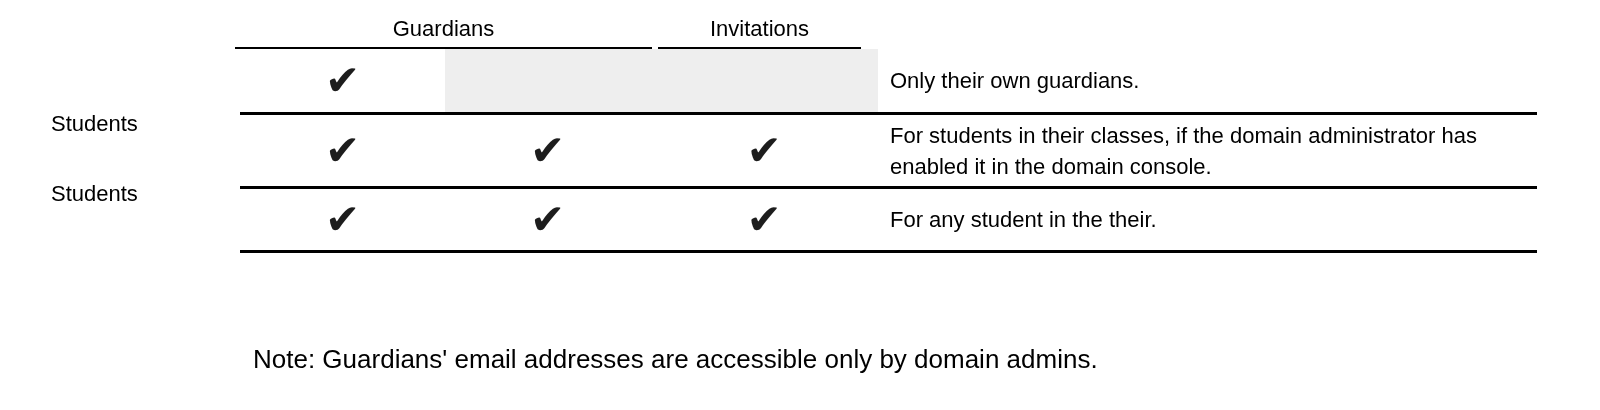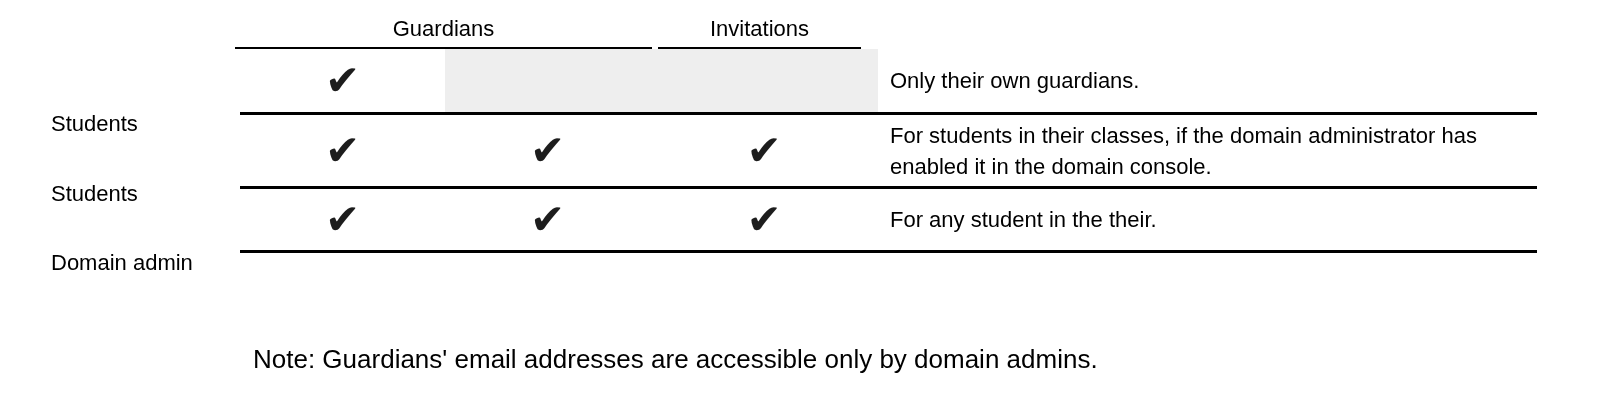--- a/index.html
+++ b/index.html
@@ -111,21 +111,20 @@
     font-size: 26px;
   }
 </style>
 </head>
 <body>
 
 <div class="screen">
 
   <div class="role-label role-students">Students</div>
   <div class="role-label role-teachers">Students</div>
-  <div class="role-label role-domain">Domain admin</div>
 
   <div class="perm-table">
 
     <div class="group-row">
       <div class="group group-guardians">Guardians</div>
       <div class="group group-invitations">Invitations</div>
     </div>
 
 
     <div class="row row-students">

